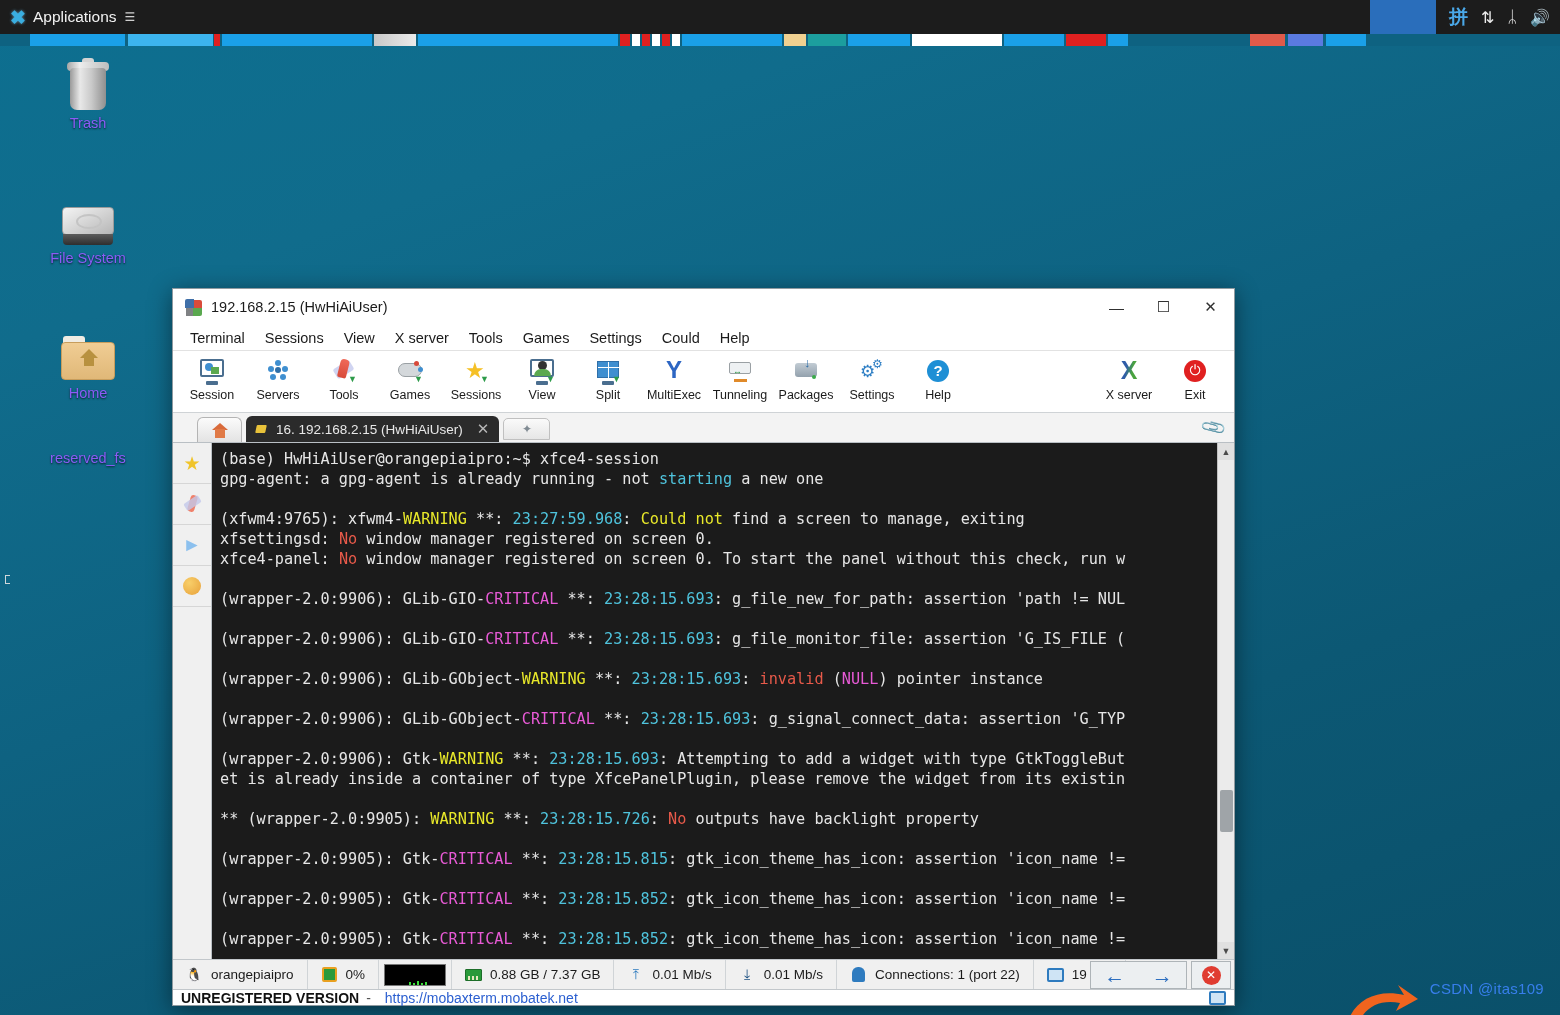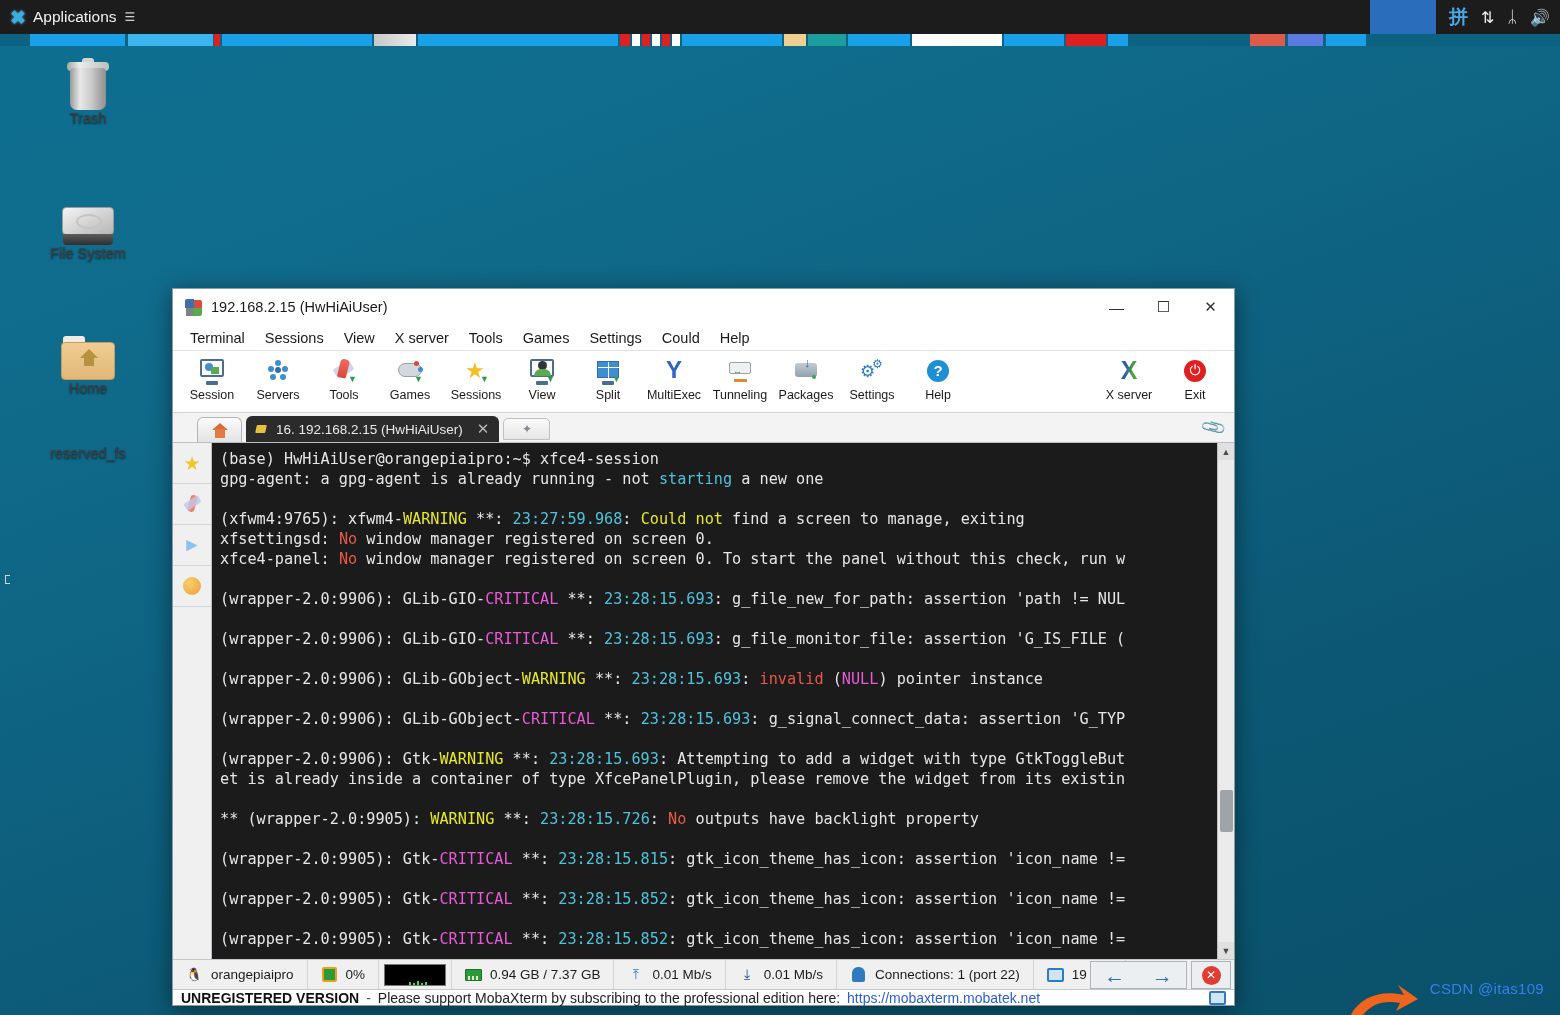--- a/index.html
+++ b/index.html
@@ -36,21 +36,21 @@
     position: absolute; left: 0; top: 34px; width: 1560px; height: 12px;
     z-index: 35; overflow: hidden; background: #0e6281;
   }
   #bookmark-strip .seg { position: absolute; top: 0; height: 12px; }
 
   
   .desk-icon {
     position: absolute; width: 120px; text-align: center; cursor: pointer; user-select: none;
   }
   .desk-icon .label {
-    color: #404040; font-size: 14.5px; line-height: 1.15;
+    color: #8b5cf6; font-size: 14.5px; margin-top: 5px; line-height: 1.15;
     text-shadow: 0 1px 2px rgba(0,0,0,.75);
   }
   .desk-icon .glyph { height: 62px; display: flex; align-items: flex-end; justify-content: center; }
 
   
   .ico-trash { width: 42px; height: 52px; position: relative; }
   .ico-trash .can {
     position: absolute; bottom: 0; left: 3px; width: 36px; height: 42px;
     background: linear-gradient(90deg,#9a9a9a,#e8e8e8 28%,#c9c9c9 60%,#8f8f8f);
     border-radius: 4px 4px 7px 7px;
@@ -614,21 +614,21 @@
       </span>
     </div>
     <div class="st-cell">
       <span class="st-ico">
         <span class="ramico">
             <i style="left:2px;"></i>
             <i style="left:6px;"></i>
             <i style="left:10px;"></i>
           </span>
       </span>
-      <span>0.94 GB / 7.37 GB</span>
+      <span>0.88 GB / 7.37 GB</span>
     </div>
     <div class="st-cell">
       <span class="st-ico arr-up">⤒</span>
       <span>0.01 Mb/s</span>
     </div>
     <div class="st-cell">
       <span class="st-ico arr-dn">⤓</span>
       <span>0.01 Mb/s</span>
     </div>
     <div class="st-cell">
@@ -649,21 +649,20 @@
       <span class="nav-a">→</span>
     </div>
     <div id="close-session">
       <span class="xcirc">✕</span>
     </div>
   </div>
 
   <div id="moba-footer">
     <span class="unreg">UNREGISTERED VERSION</span>
     <span class="dash">-</span>
-    <span class="msg">Please support MobaXterm by subscribing to the professional edition here:</span>
     <span class="url">https://mobaxterm.mobatek.net</span>
     <span class="fmon">
       <span class="monico" style="display:block;"></span>
     </span>
   </div>
 </div>
 
 <svg id="orange-arrow" viewBox="0 0 78 52">
   <path d="M6 44 C14 22 36 12 62 18 L56 8 L76 22 L54 34 L58 26 C38 22 22 30 16 48 Z" fill="#f0641e"></path>
 </svg>

